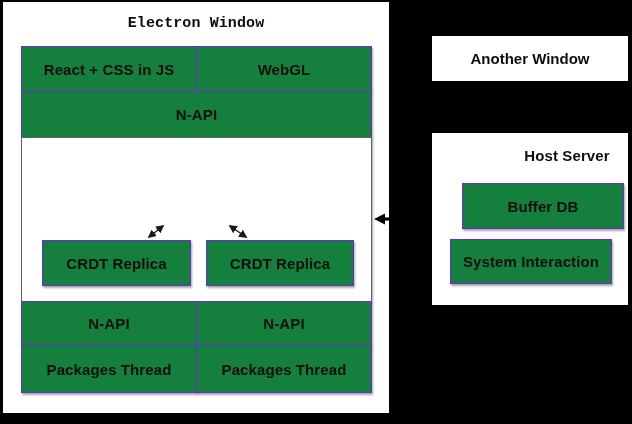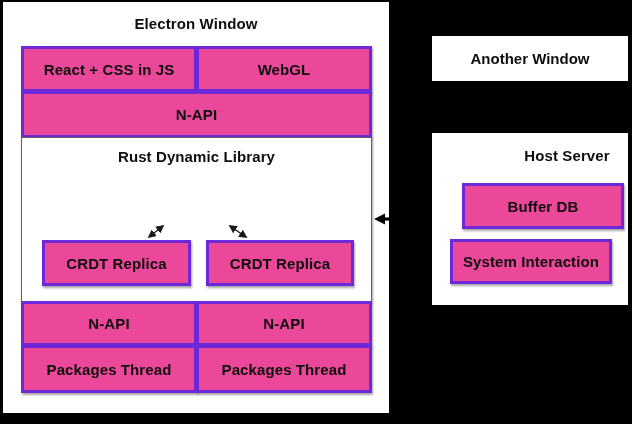--- a/index.html
+++ b/index.html
@@ -26,22 +26,22 @@
     text-align: center;
     font-weight: bold;
     font-size: 15px;
     letter-spacing: 0.1px;
     color: #0e0e0e;
     white-space: nowrap;
   }
 
   .box {
     position: absolute;
-    background: #ec4899;
-    border: 3px solid #6d28d9;
+    background: #15803d;
+    border: 1px solid #6d28d9;
     box-shadow: 1px 2px 2px rgba(0,0,0,0.35);
     display: flex;
     align-items: center;
     justify-content: center;
     font-weight: bold;
     font-size: 15px;
     letter-spacing: 0.1px;
     color: #0e0e0e;
     box-sizing: border-box;
     white-space: nowrap;
@@ -57,31 +57,30 @@
 
   svg { position: absolute; display: block; }
 </style>
 </head>
 <body>
 
 <div class="stage">
 
   <div class="panel" style="left:3px; top:2px; width:386px; height:411px;">
 
-    <div class="panel-title" style="top:13px;">Electron Window</div>
+    <div class="panel-title" style="top:13px;font-family:Liberation Mono, monospace;">Electron Window</div>
 
     <div class="box" style="left:18px; top:44px; width:176px; height:46px;">React + CSS in JS</div>
 
     <div class="box" style="left:193px; top:44px; width:176px; height:46px;">WebGL</div>
 
     <div class="box" style="left:18px; top:89px; width:351px; height:47px;">N-API</div>
 
     <div class="container-box" style="left:18px; top:135px; width:351px; height:165px;">
 
-      <div class="panel-title" style="top:10px;">Rust Dynamic Library</div>
 
 
       <svg style="left:0; top:85px;" width="351" height="17" viewBox="0 0 351 17">
         <defs>
           <marker id="ah" viewBox="0 0 10 10" refX="8" refY="5" markerWidth="6.5" markerHeight="6.5" orient="auto-start-reverse">
             <path d="M0,0 L10,5 L0,10 z" fill="#1a1a1a"></path>
           </marker>
         </defs>
         <line x1="127" y1="14" x2="141" y2="3" stroke="#1a1a1a" stroke-width="1.3" marker-start="url(#ah)" marker-end="url(#ah)"></line>
         <line x1="208" y1="3" x2="224" y2="14" stroke="#1a1a1a" stroke-width="1.3" marker-start="url(#ah)" marker-end="url(#ah)"></line>

